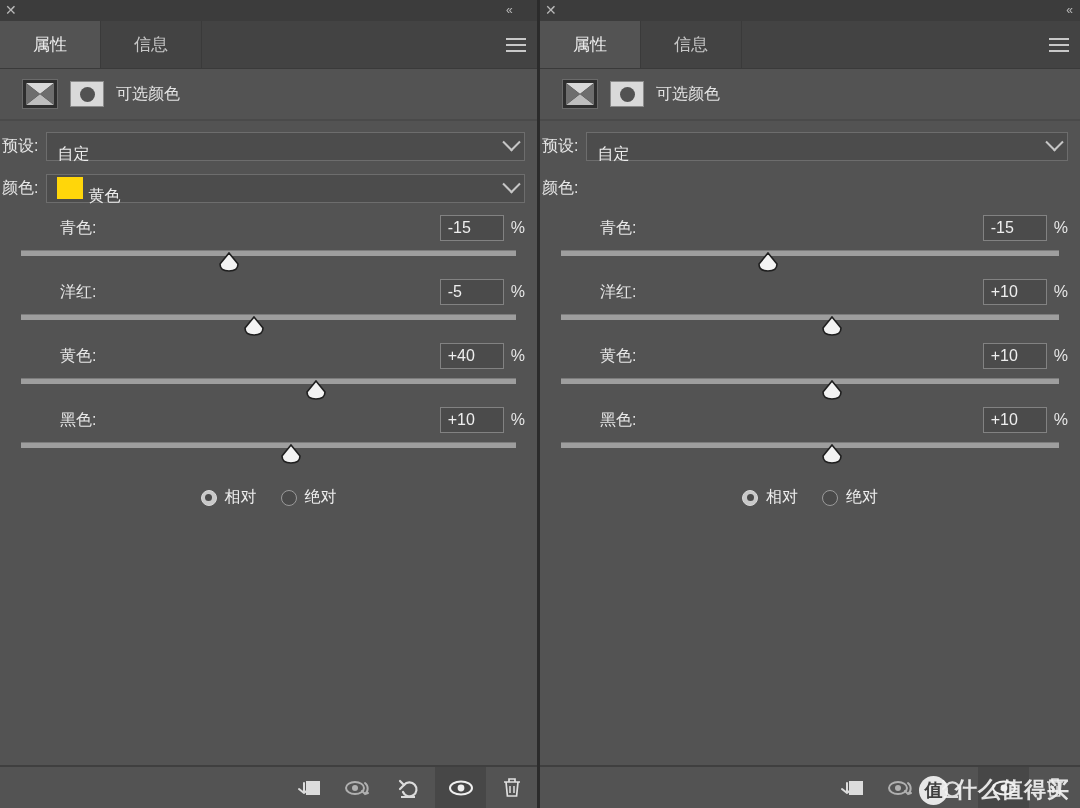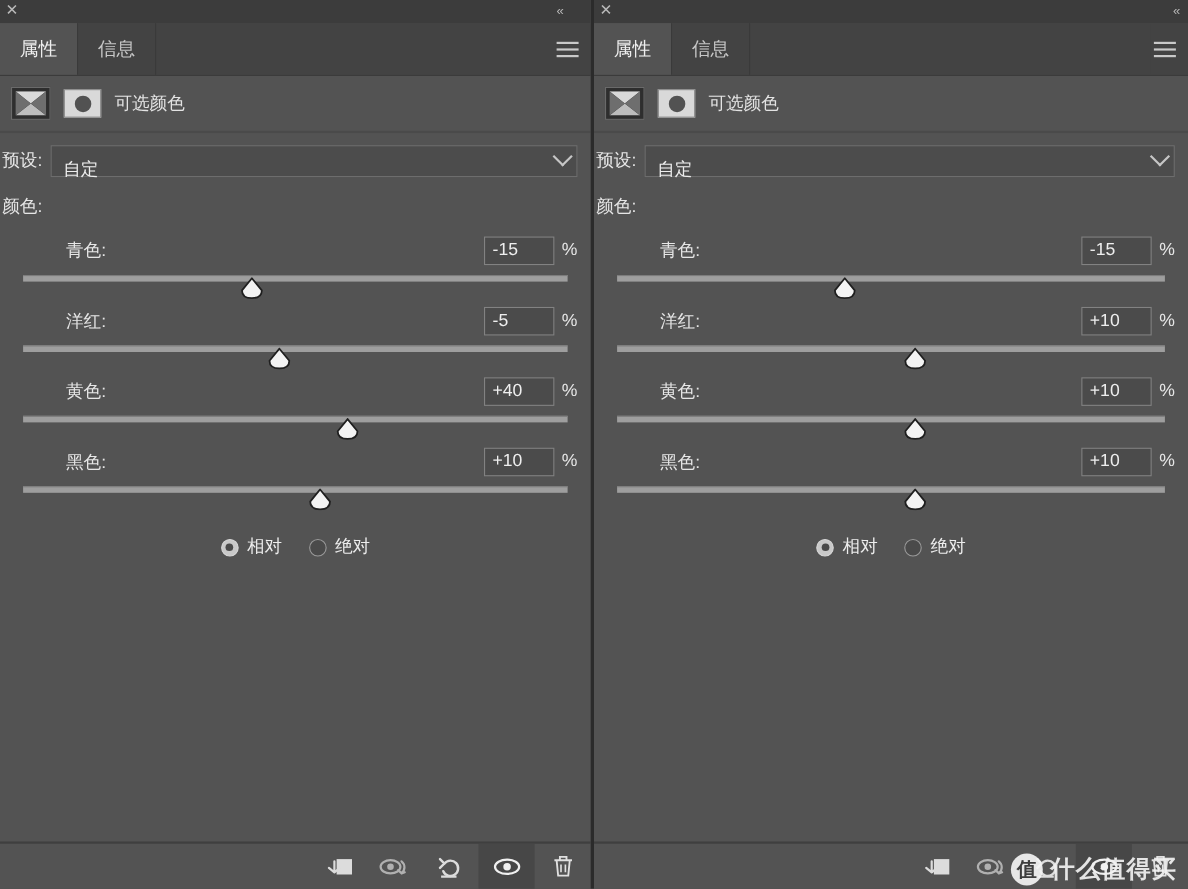--- a/index.html
+++ b/index.html
@@ -49,21 +49,21 @@
   .tabbar {
     height: 48px;
     background: #454545;
     display: flex;
     align-items: stretch;
     position: relative;
     flex: 0 0 48px;
     border-bottom: 1px solid #3a3a3a;
   }
   .tab {
-    padding: 0 18px;
+    padding: 0 33px;
     display: flex; align-items: center;
     font-size: 17px;
     color: #c7c7c7;
     background: #434343;
     border-right: 1px solid #3a3a3a;
     cursor: pointer;
   }
   .tab.active {
     background: #535353;
     color: #efefef;
@@ -73,21 +73,21 @@
     width: 34px; display:flex; flex-direction:column; justify-content:center;
     align-items:center; gap:4px; background:#434343; cursor:pointer;
     padding-right: 8px;
   }
   .hamburger i { display:block; width: 20px; height: 2px; background: #c9c9c9; }
 
   
   .adjhead {
     height: 52px;
     display: flex; align-items: center;
-    padding-left: 10px;
+    padding-left: 22px;
     gap: 12px;
     background: #535353;
     border-bottom: 2px solid #4a4a4a;
     flex: 0 0 52px;
   }
   .adj-icon {
     width: 36px; height: 30px;
     background: #2e2e2e;
     border: 1px solid #6a6a6a;
     display: flex; align-items: center; justify-content: center;
@@ -281,20 +281,25 @@
       <div class="row" style="margin-top:8px;">
         <span class="row-label">预设:</span>
         <div class="select">
           <span class="sel-text">自定</span>
           <span class="chev"></span>
         </div>
       </div>
 
       <div class="row" style="margin-top:8px;">
         <span class="row-label">颜色:</span>
+        <div class="select">
+          <span class="swatch" style="background: rgb(255, 214, 10);"></span>
+          <span class="sel-text">黄色</span>
+          <span class="chev"></span>
+        </div>
       </div>
 
       <div class="sliders" style="margin-top:6px;">
 
         <div class="sgroup">
           <div class="sg-head">
             <span class="sg-label">青色:</span>
             <span class="sg-val">
               <span class="numbox">-15</span>
               <span class="pct">%</span>

